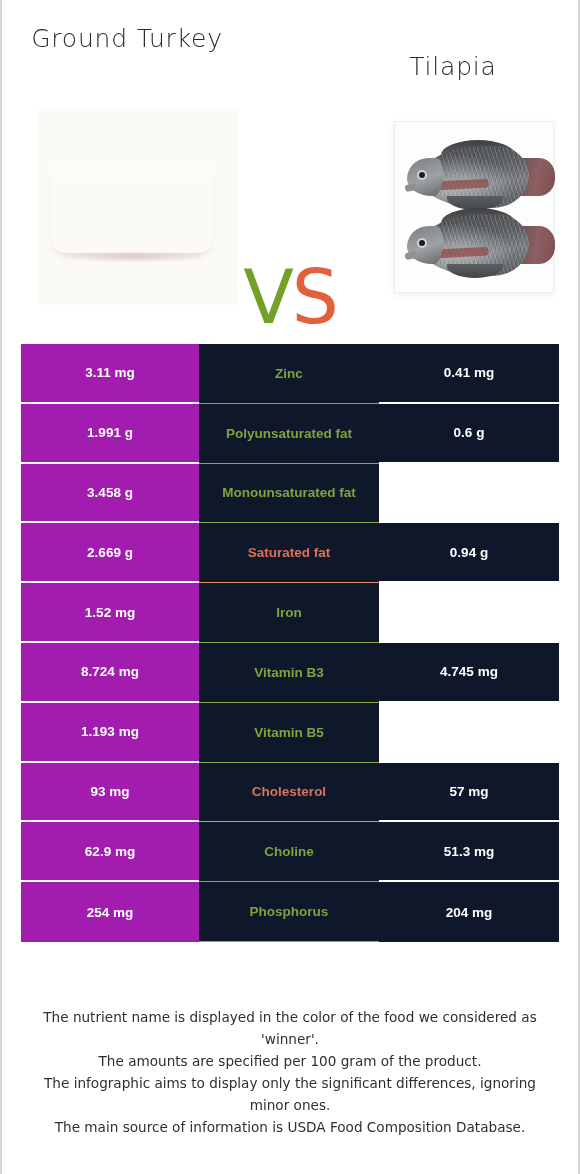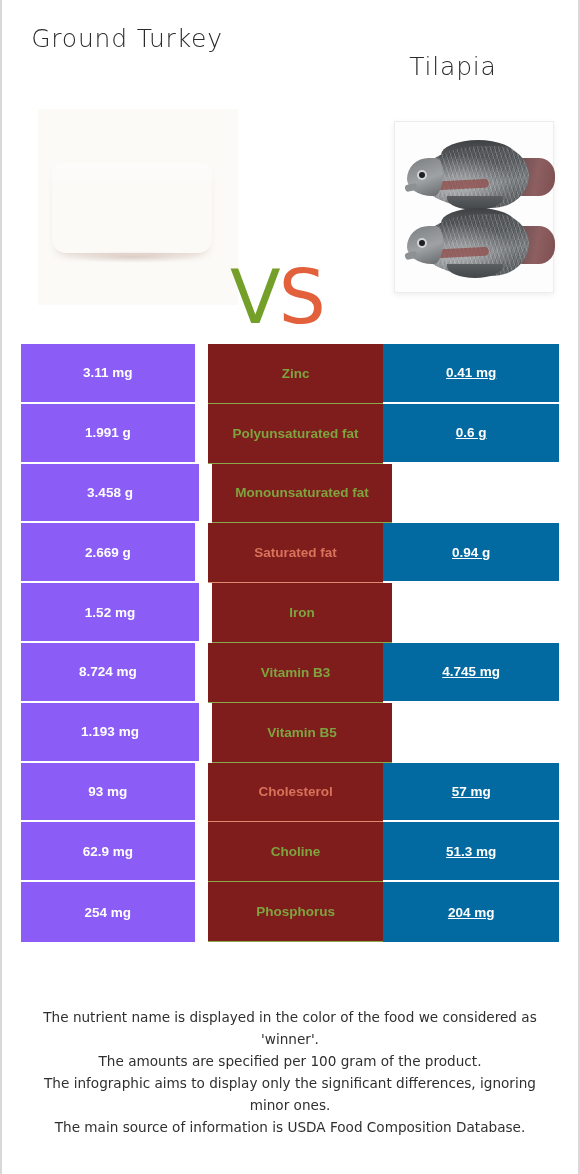--- a/index.html
+++ b/index.html
@@ -119,50 +119,49 @@
     background:linear-gradient(0deg,#43464a,#5c5f61);
   }
   .fish-stripe{
     position:absolute; left:30px; top:34px; width:52px; height:9px;
     border-radius:5px; background:rgba(140,70,68,.72);
     transform:rotate(-3deg);
   }
 
   .vs{
     position:absolute; left:230px; top:155px; width:120px;
-    font-family:"DejaVu Sans", sans-serif;
+    text-align:center; font-family:"DejaVu Sans", sans-serif;
     font-weight:400; font-size:74px; line-height:1;
     letter-spacing:-2px;
   }
   .vs .v{ color:#74a02a; }
   .vs .s{ color:#e2603c; }
 
   
   .table{
     position:absolute; left:21px; top:344px; width:538px;
   }
   .row{
     display:flex; width:100%; height:59.8px; align-items:stretch;
   }
   .cell{
     display:flex; align-items:center; justify-content:center;
     font-size:13.5px; font-weight:600;
   }
   .cell.left{
-    width:178px; background:#8b5cf6; color:#ffffff;
+    width:178px; background:#a21caf; color:#ffffff;
     border-bottom:2px solid #ffffff;
   }
   .cell.right{
-    width:180px; background:#0369a1; color:#ffffff;
+    width:180px; background:#0f172a; color:#ffffff;
     border-bottom:2px solid #ffffff;
-    text-decoration:underline;
   }
   .cell.mid{
-    width:180px; background:#7f1d1d;
-    font-size:13.5px; font-weight:700;margin-left:13px;
+    width:180px; background:#0f172a;
+    font-size:13.5px; font-weight:700;
   }
   .row:last-child .cell.left,
   .row:last-child .cell.right{ border-bottom:none; }
   .cell.mid{ border-bottom:1px solid #8aa94a; }
   .row.winner-right .cell.mid{ border-bottom:1px solid #dd8a6e; }
   .row:last-child .cell.mid{ border-bottom:1px solid #8aa94a; }
   .nutrient.green{ color:#7ea33f; }
   .nutrient.orange{ color:#d9725a; }
 
   

